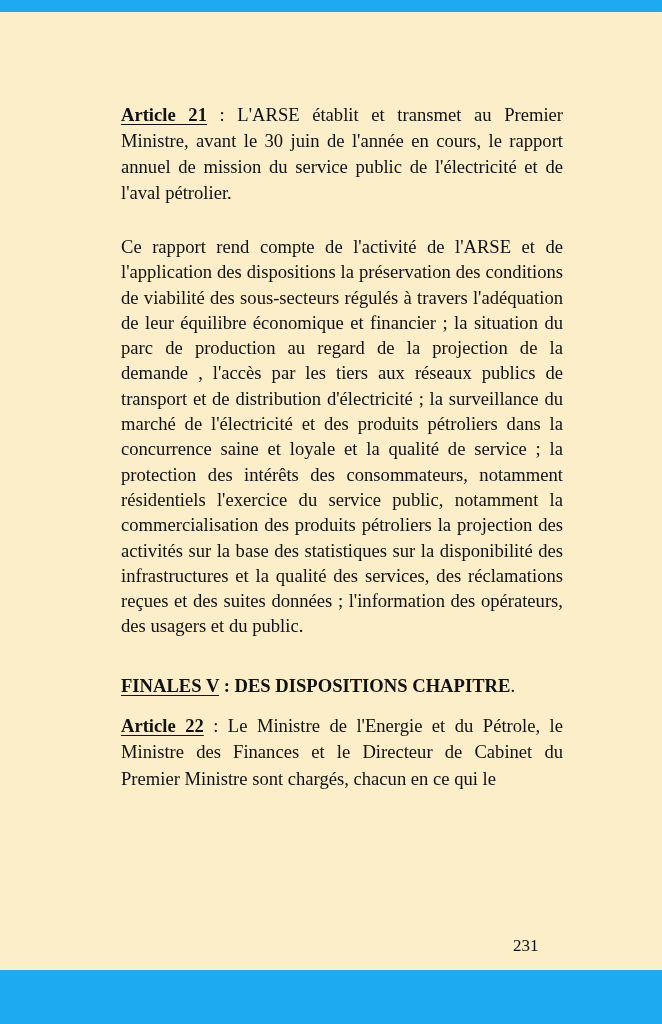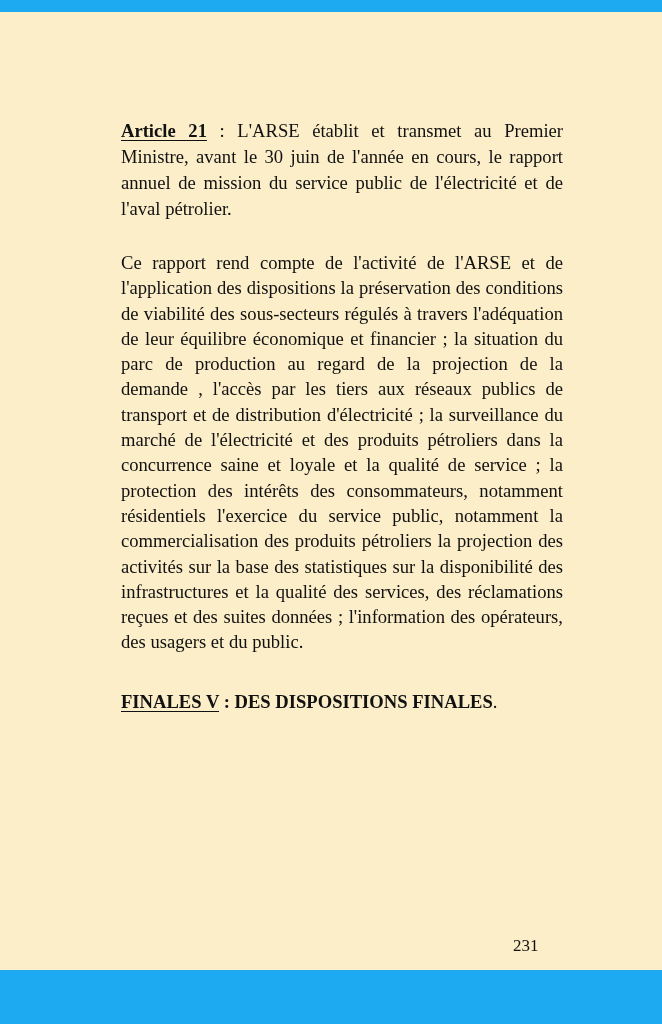--- a/index.html
+++ b/index.html
@@ -25,21 +25,21 @@
   .bottom-bar {
     position: absolute;
     left: 0; top: 970px;
     width: 662px;
     height: 54px;
     background: #1EAAF1;
   }
   .page {
     position: absolute;
     left: 121px;
-    top: 118px;
+    top: 102px;
     width: 442px;
   }
   p {
     margin: 0;
     font-size: 18.6px;
     text-align: justify;
     text-align-last: left;
   }
   .art21 {
     line-height: 26px;
@@ -77,19 +77,20 @@
 </head>
 <body>
 
 <div class="top-bar"></div>
 
 <div class="page">
   <p class="art21"><span class="label">Article 21</span><span> : L'ARSE établit et transmet au Premier Ministre, avant le 30 juin de l'année en cours, le rapport annuel de mission du service public de l'électricité et de l'aval pétrolier.</span></p>
 
   <p class="para2"><span>Ce rapport rend compte de l'activité de l'ARSE et de l'application des dispositions la préservation des conditions de viabilité des sous-secteurs régulés à travers l'adéquation de leur équilibre économique et financier ; la situation du parc de production au regard de la projection de la demande , l'accès par les tiers aux réseaux publics de transport et de distribution d'électricité ; la surveillance du marché de l'électricité et des produits pétroliers dans la concurrence saine et loyale et la qualité de service ; la protection des intérêts des consommateurs, notamment résidentiels l'exercice du service public, notamment la commercialisation des produits pétroliers la projection des activités sur la base des statistiques sur la disponibilité des infrastructures et la qualité des services, des réclamations reçues et des suites données ; l'information des opérateurs, des usagers et du public.</span></p>
 
-  <p class="chapter"><span class="label">FINALES V</span><span> : DES DISPOSITIONS FINALES</span><span class="dot">.</span></p>
+  <p class="chapter"><span class="label">FINALES V</span><span> : DES DISPOSITIONS CHAPITRE</span><span class="dot">.</span></p>
 
+  <p class="art22"><span class="label">Article 22</span><span> : Le Ministre de l'Energie et du Pétrole, le Ministre des Finances et le Directeur de Cabinet du Premier Ministre sont chargés, chacun en ce qui le</span></p>
 </div>
 
 <div class="page-number">231</div>
 
 <div class="bottom-bar"></div>
 
 </body></html>

